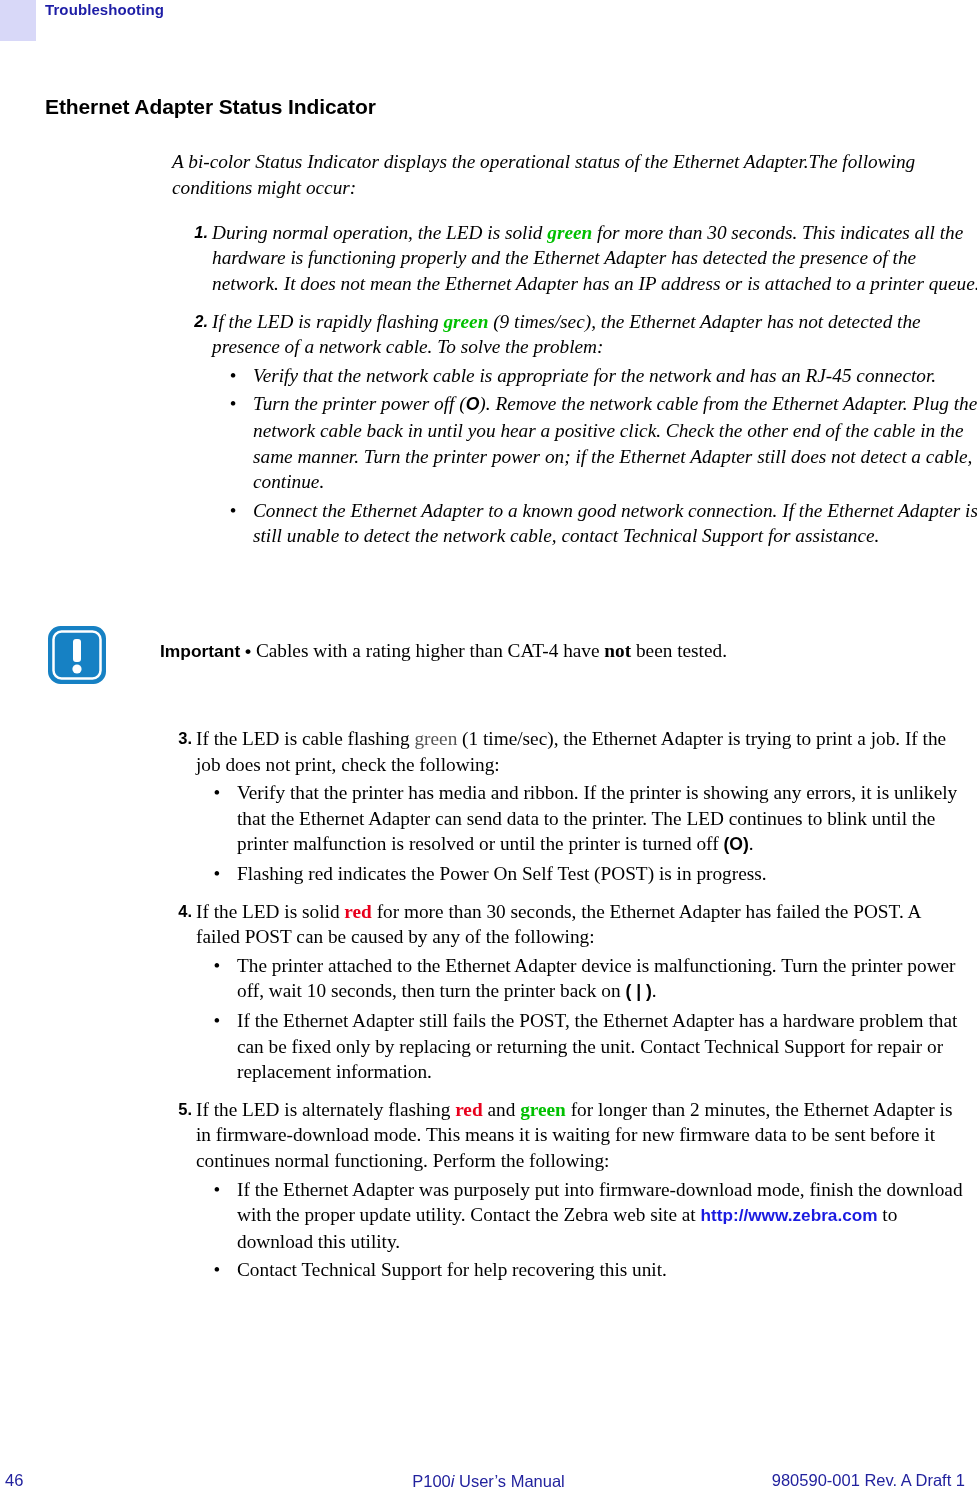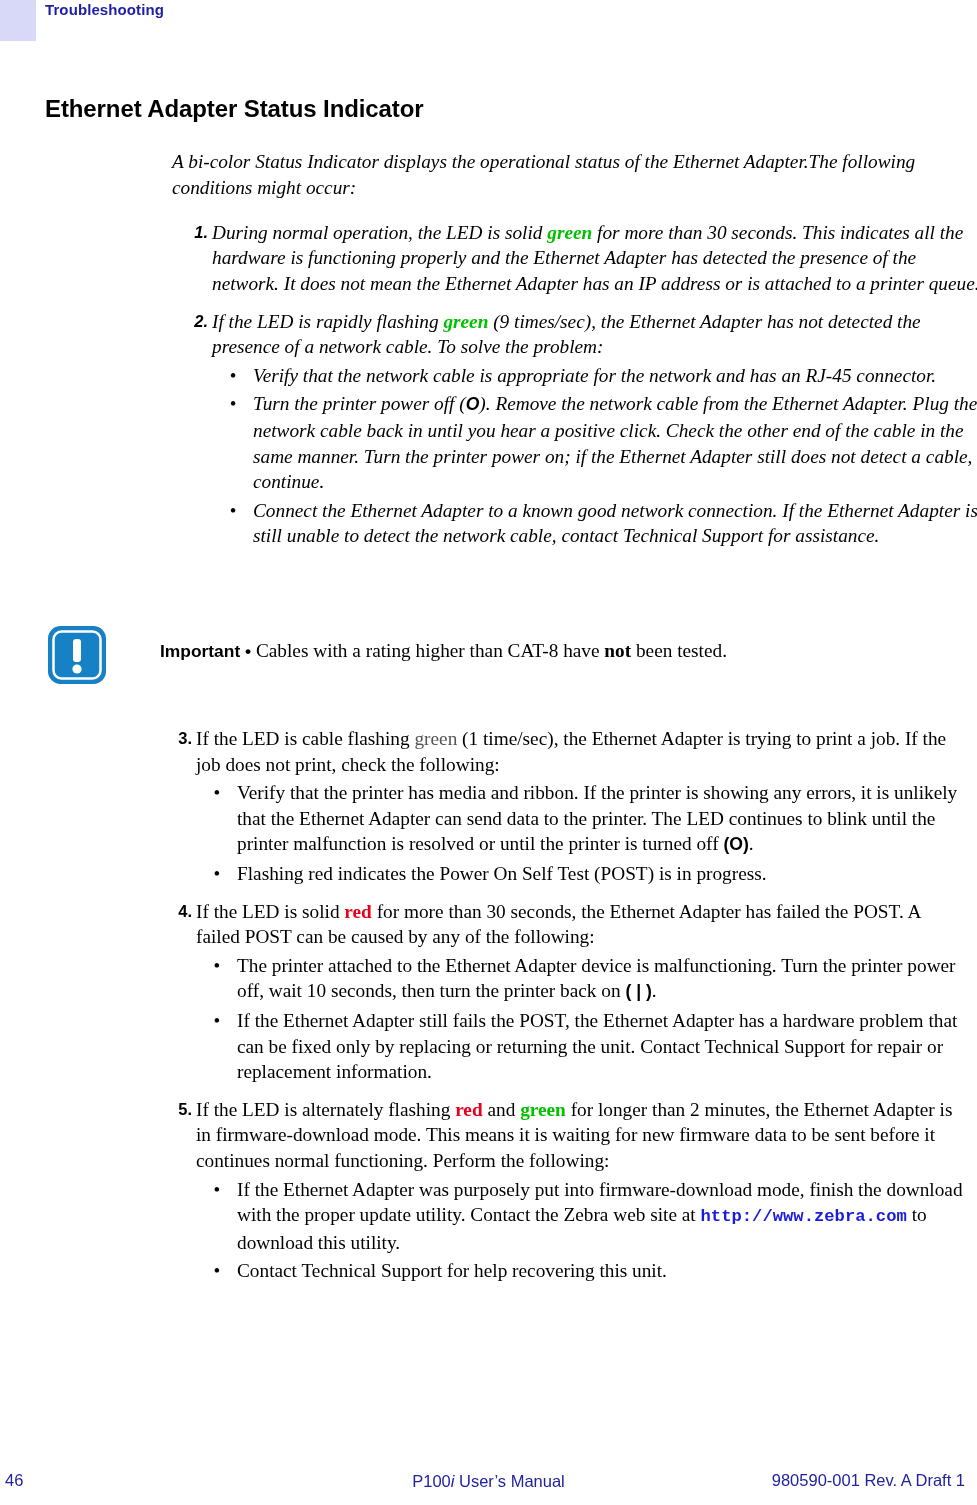--- a/index.html
+++ b/index.html
@@ -55,21 +55,21 @@
     white-space: nowrap;
   }
 
   
   #section-heading {
     position: absolute;
     left: 45px;
     top: 78px;
     font-family: "Liberation Sans", "DejaVu Sans", sans-serif;
     font-weight: bold;
-    font-size: 24px;
+    font-size: 21px;
     line-height: 30px;
     color: #000000;
     letter-spacing: -0.1px;
     white-space: nowrap;
   }
 
   
   #body-column {
     position: absolute;
     left: 16px;
@@ -149,21 +149,21 @@
   .c-plain-green {
     color: #555555;
   }
   .t-bold { font-weight: bold; }
   .sym {
     font-family: "Liberation Sans", "DejaVu Sans", sans-serif;
     font-weight: bold;
     font-size: 17.6px;
   }
   .url-link {
-    font-family: Liberation Mono, monospace;
+    font-family: Liberation Sans, sans-serif;
     font-weight: bold;
     font-size: 17.2px;
     color: #1a1ae0;
     text-decoration: none;
   }
 
   
   #important-note {
     position: absolute;
     left: 0;
@@ -267,21 +267,21 @@
 
 <div id="important-note">
   <div class="note-icon">
     <svg width="58" height="58" viewBox="0 0 58 58" aria-hidden="true">
       <rect x="1.5" y="1.5" width="55" height="55" rx="11" ry="11" fill="#1681c4" stroke="#1681c4" stroke-width="3"></rect>
       <rect x="5.5" y="5.5" width="47" height="47" rx="8" ry="8" fill="#1681c4" stroke="#ffffff" stroke-width="2.5"></rect>
       <rect x="25" y="13" width="8" height="23" rx="3" ry="3" fill="#ffffff"></rect>
       <circle cx="29" cy="43" r="4.6" fill="#ffffff"></circle>
     </svg>
   </div>
-  <div class="note-text"><span class="note-label">Important •</span><span> Cables with a rating higher than CAT-8 have </span><span class="t-bold">not</span><span> been tested.</span></div>
+  <div class="note-text"><span class="note-label">Important •</span><span> Cables with a rating higher than CAT-4 have </span><span class="t-bold">not</span><span> been tested.</span></div>
 </div>
 
 <div id="body-column-2" style="position:absolute; left:0; top:714px; width:977px;">
 
   <div class="para num-item">
     <span class="num-marker">3.</span>
     <span class="num-body"><span>If the LED is cable flashing </span><span class="c-plain-green">green</span><span> (1 time/sec), the Ethernet Adapter is trying to print a job. If the job does not print, check the following:</span></span>
   </div>
 
   <div class="para bul-item">

